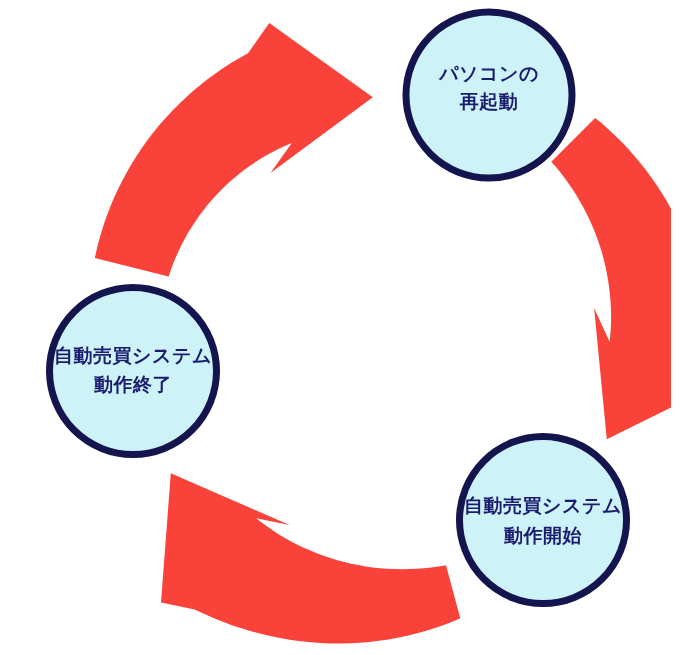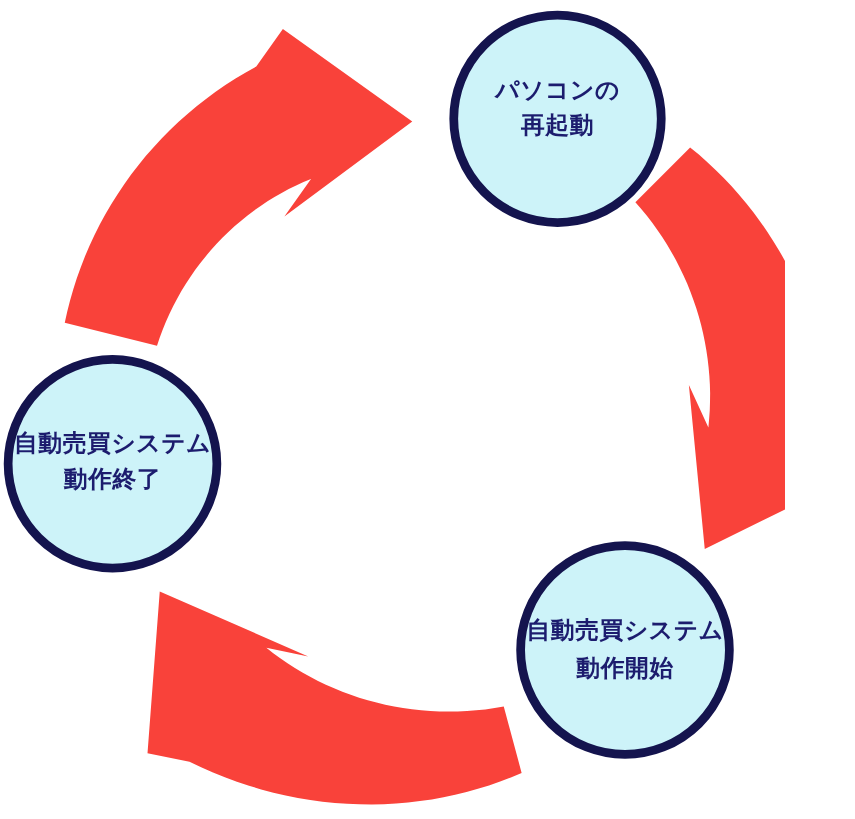--- a/index.html
+++ b/index.html
@@ -6,20 +6,21 @@
     margin: 0;
     padding: 0;
     background: #ffffff;
   }
   .stage {
     position: relative;
     width: 628px;
     height: 655px;
     overflow: hidden;
     font-family: "Liberation Sans", "DejaVu Sans", sans-serif;
+    padding-left: 43px;
   }
   svg { display: block; }
   .node-text {
     font-family: "Liberation Sans", "DejaVu Sans", sans-serif;
     font-size: 19px;
     font-weight: bold;
     text-anchor: middle;
     dominant-baseline: central;
     letter-spacing: 0.5px;
   }

